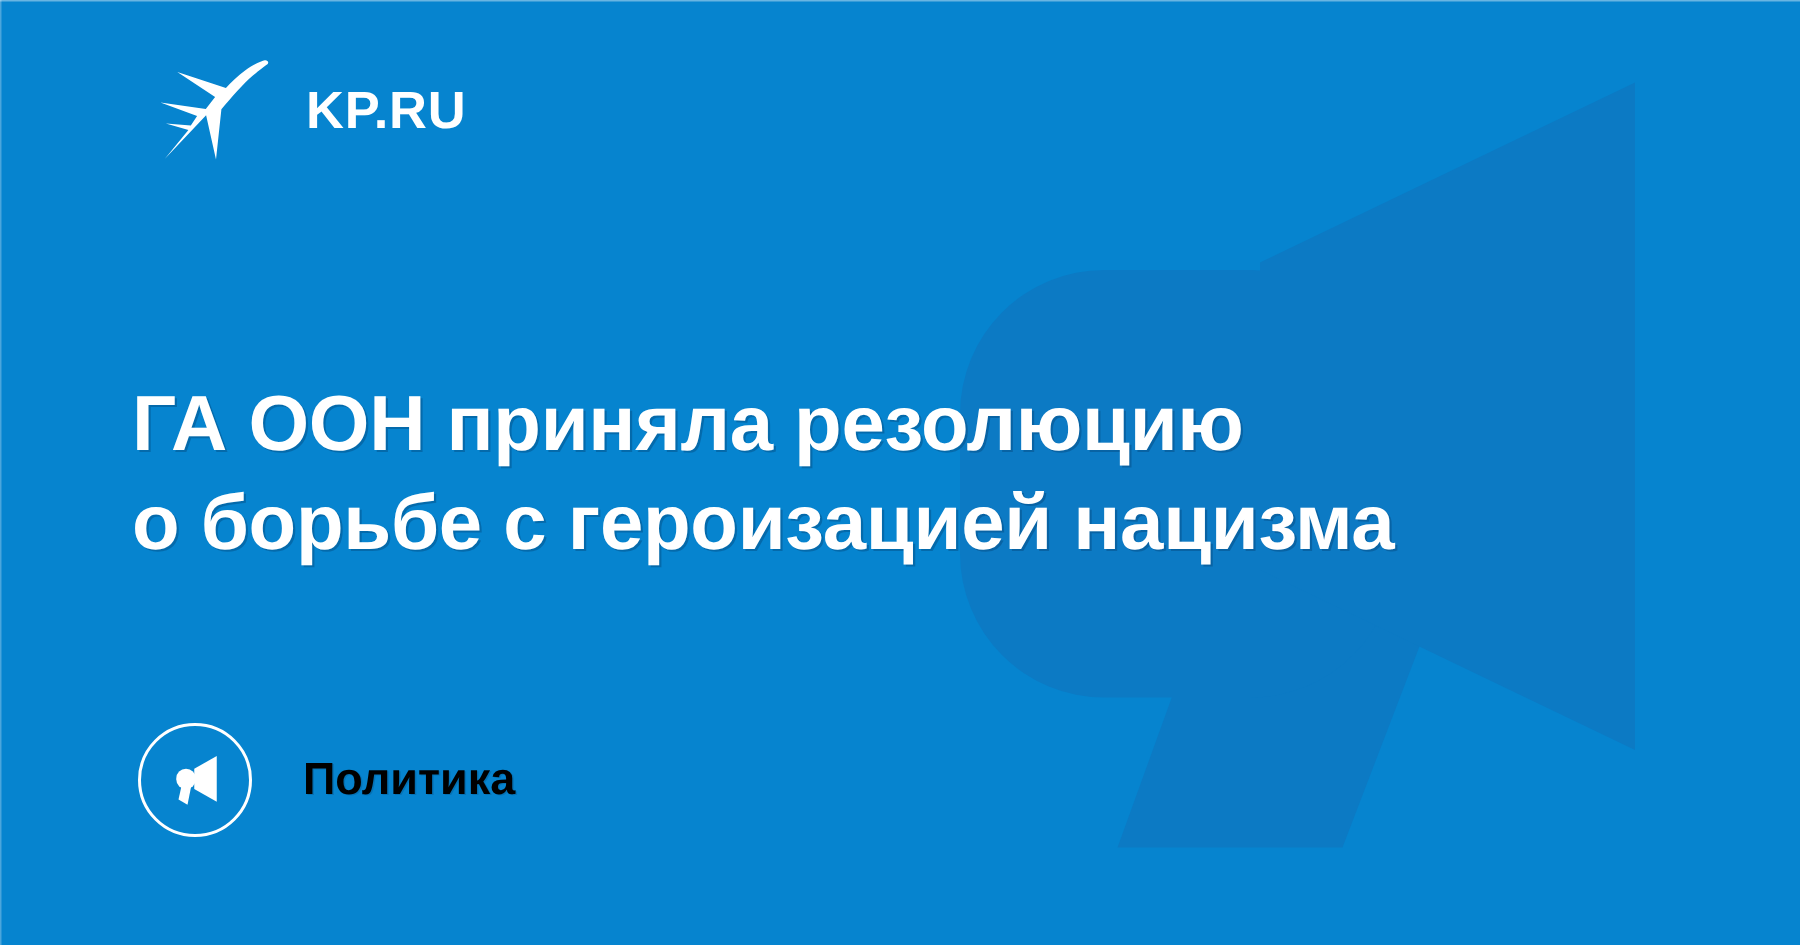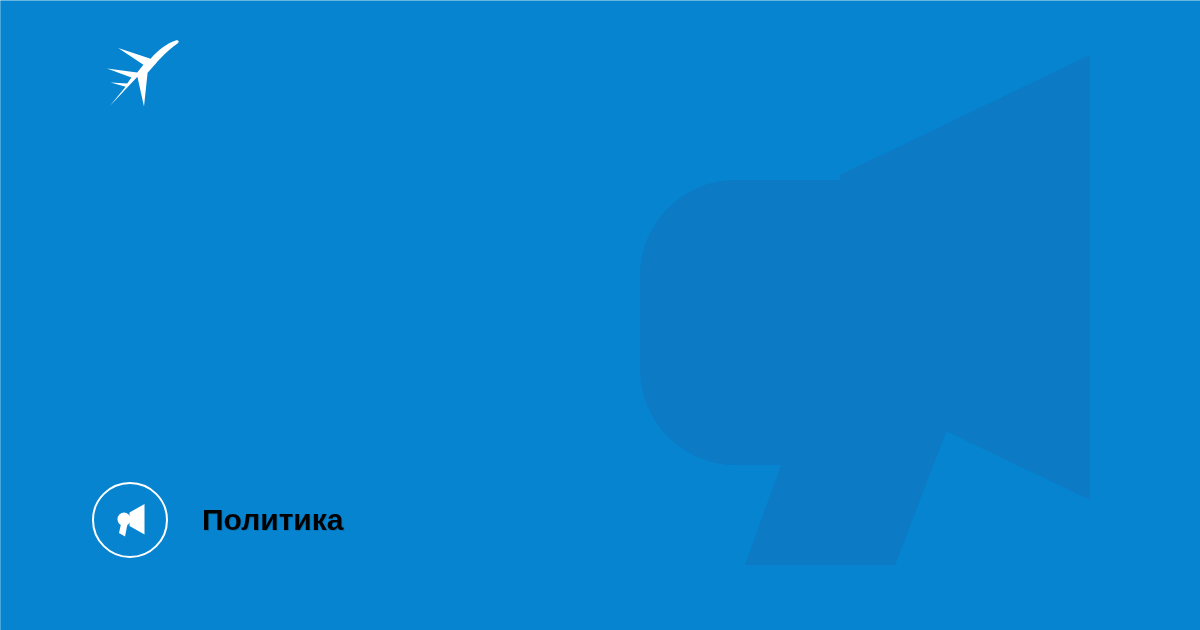--- a/index.html
+++ b/index.html
@@ -153,22 +153,27 @@
       <svg viewBox="0 0 76 74" xmlns="http://www.w3.org/2000/svg" aria-hidden="true">
         <g fill="#ffffff">
           <path d="M72.5 4.2c-2.0 0.4 -7.4 2.6 -12.9 6.6 -5.0 3.6 -9.4 7.8 -13.0 11.9
                    L14.2 12.0 l25.2 16.7 -6.2 7.9 L3.0 32.4 l24.4 9.0 -4.2 6.2 -16.6 -1.2
                    15.0 4.3 L5.8 70.0 l27.6 -29.2 6.6 29.6 3.6 -33.6
                    c6.6 -7.6 14.6 -17.0 21.0 -22.4 3.8 -3.2 7.0 -5.6 8.9 -7.0
                    0.9 -0.7 1.4 -1.2 1.3 -1.8 -0.1 -0.9 -1.0 -1.6 -2.3 -1.4z"></path>
         </g>
       </svg>
     </span>
+    <span class="brand-name">KP.RU</span>
   </div>
 
+  <h1 class="headline">
+    <span class="headline-line">ГА ООН приняла резолюцию</span>
+    <span class="headline-line">о борьбе с героизацией нацизма</span>
+  </h1>
 
   <div class="category">
     <span class="category-badge">
       <span>
         <svg viewBox="0 0 40 40" xmlns="http://www.w3.org/2000/svg" aria-hidden="true">
           <g fill="#ffffff">
 
             <path d="M34.5 4.0 L19.5 12.5 L19.5 26.0 L34.5 34.5 Z"></path>
 
             <rect x="7.5" y="12.5" width="13" height="13.5" rx="6.5" ry="6.5"></rect>

